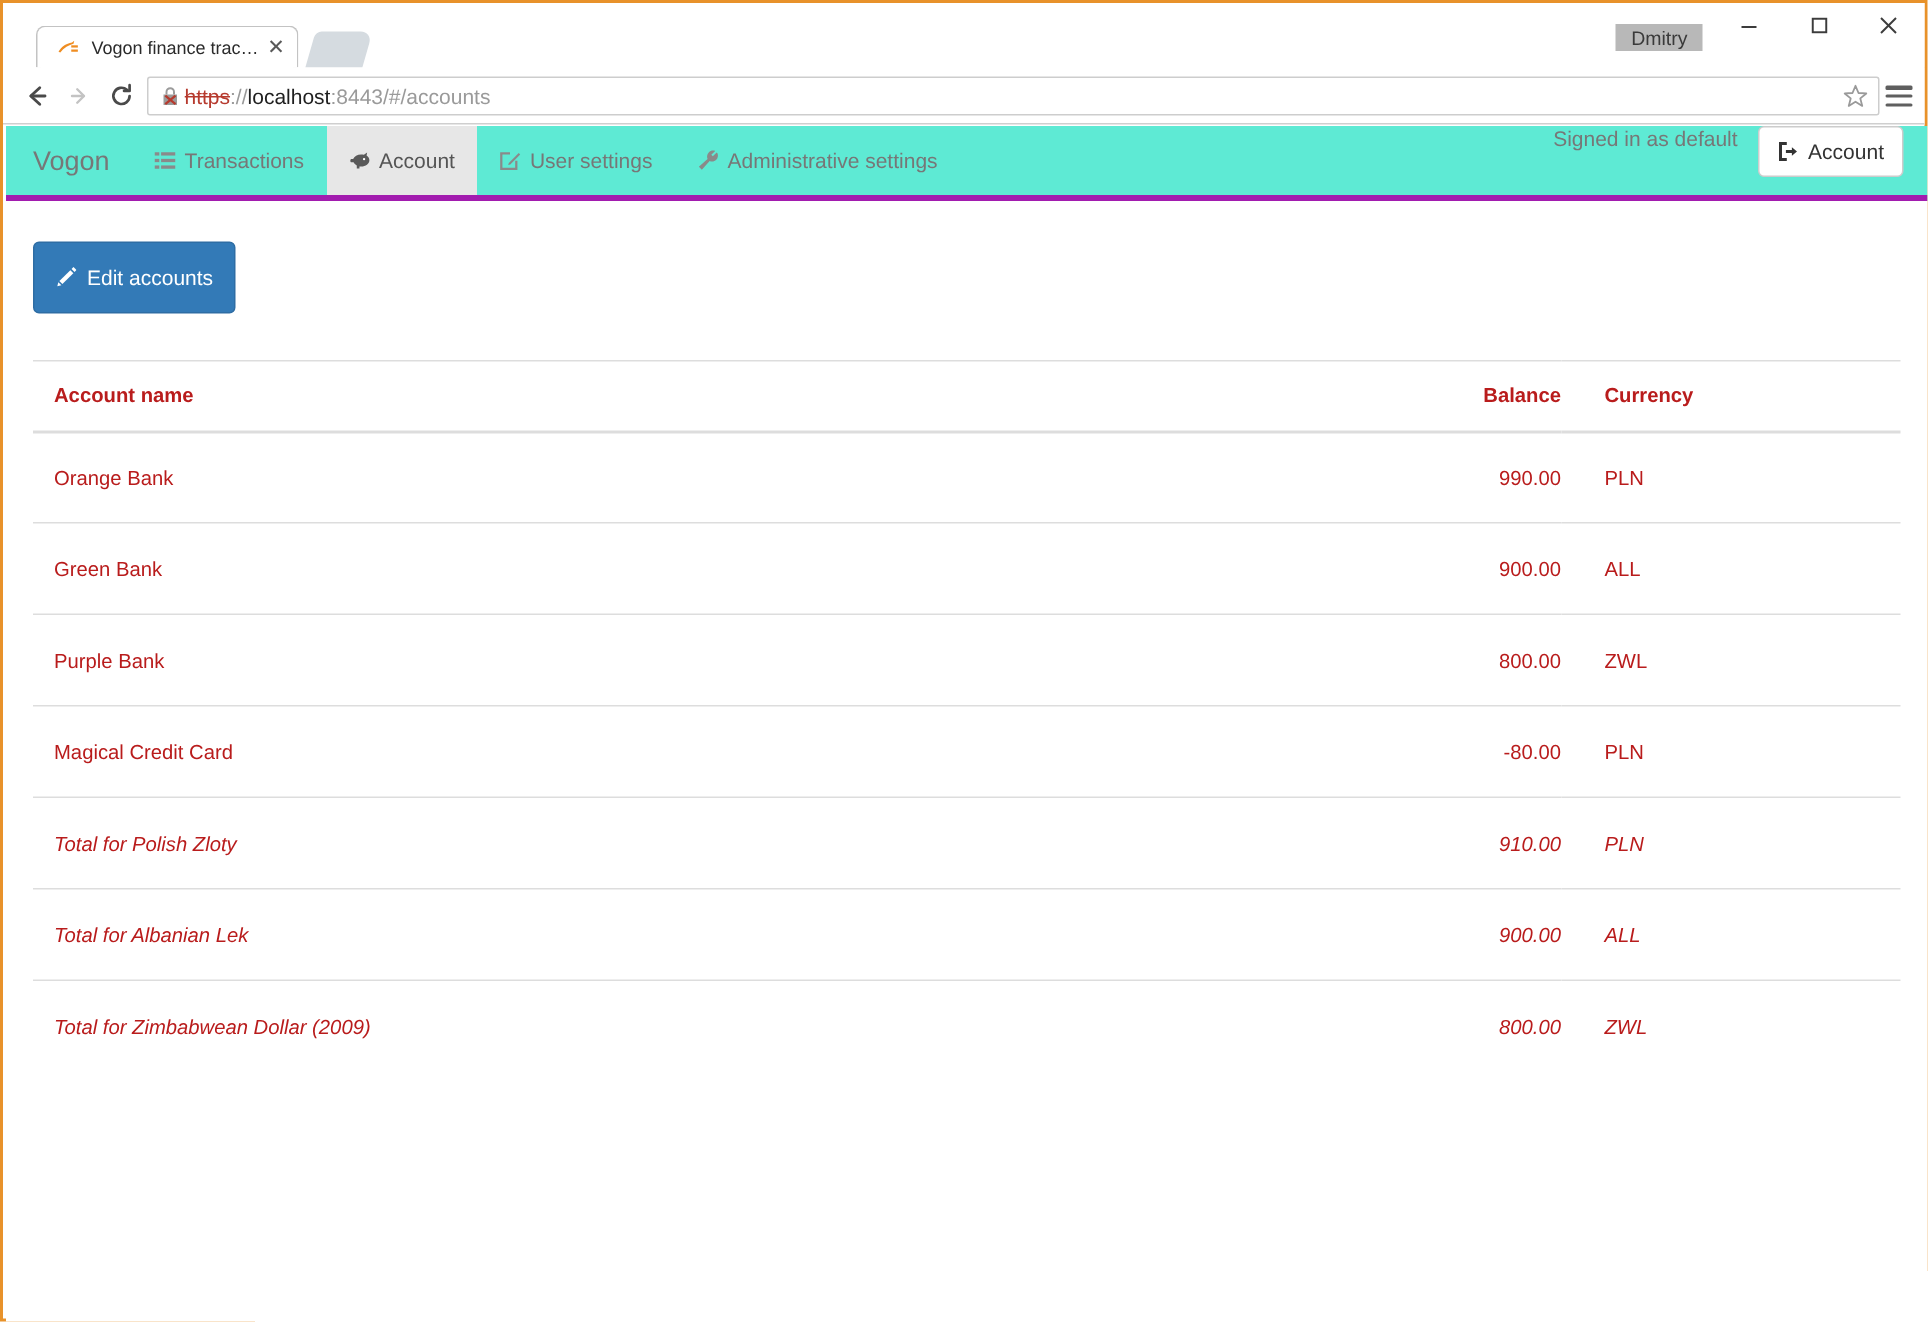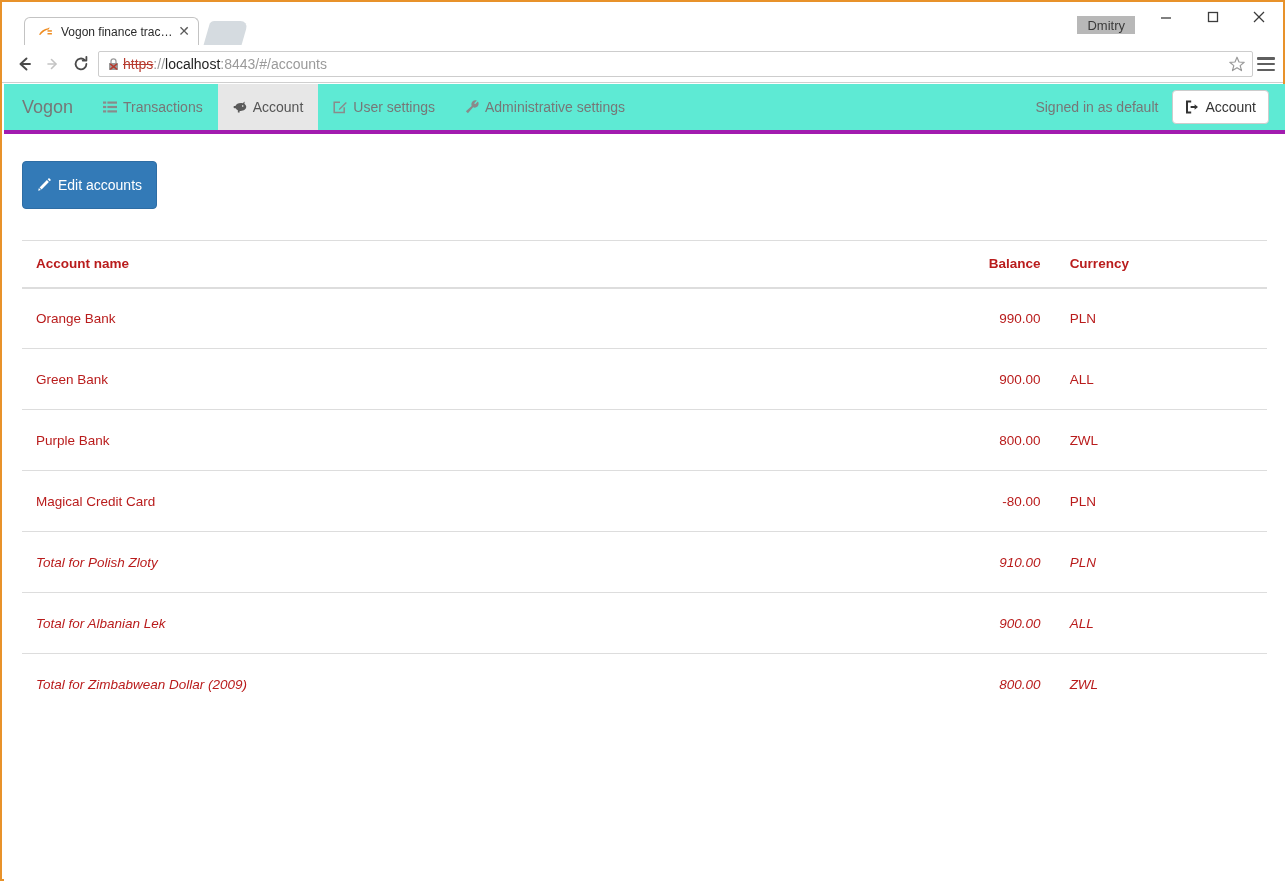--- a/index.html
+++ b/index.html
@@ -229,21 +229,20 @@
   .nav-icon {
     display: inline-flex;
     align-items: center;
     justify-content: center;
     width: 14px; height: 14px;
     flex: 0 0 14px;
   }
   #navbar-right {
     margin-left: auto;
     display: flex;
-    align-items: center;
     gap: 14px;
     padding-right: 16px;
   }
   #signed-in-text {
     font-size: 14px;
     color: #777777;
     white-space: nowrap;
   }
   #logout-button {
     display: flex;

